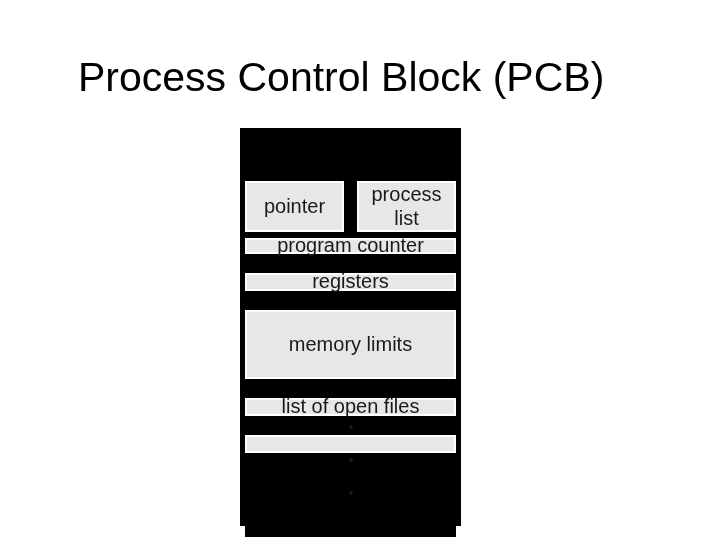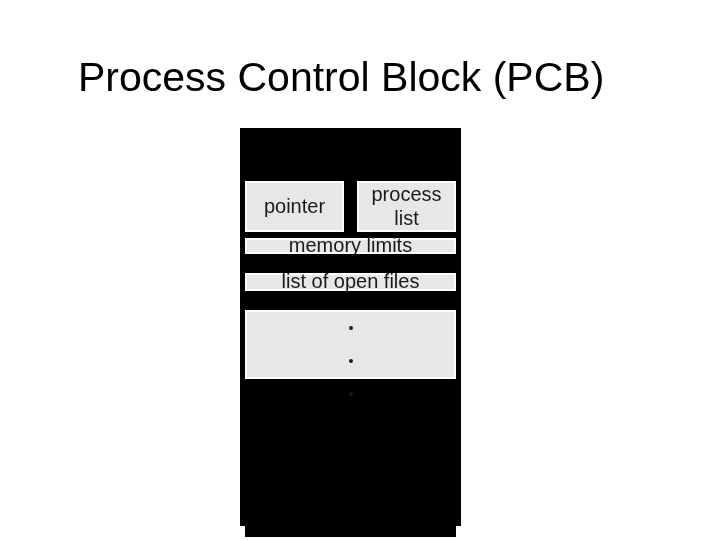--- a/index.html
+++ b/index.html
@@ -85,21 +85,23 @@
 
   <div class="pcb">
     <div class="pcb-grid">
 
       <div class="row-split">
         <div class="cell">pointer</div>
         <div class="cell">process list</div>
       </div>
 
 
+      <div class="cell">program counter</div>
 
+      <div class="cell">registers</div>
 
       <div class="cell">memory limits</div>
 
       <div class="cell">list of open files</div>
 
       <div class="cell">
         <div class="dots">
             <div class="dot"></div>
             <div class="dot"></div>
             <div class="dot"></div>

